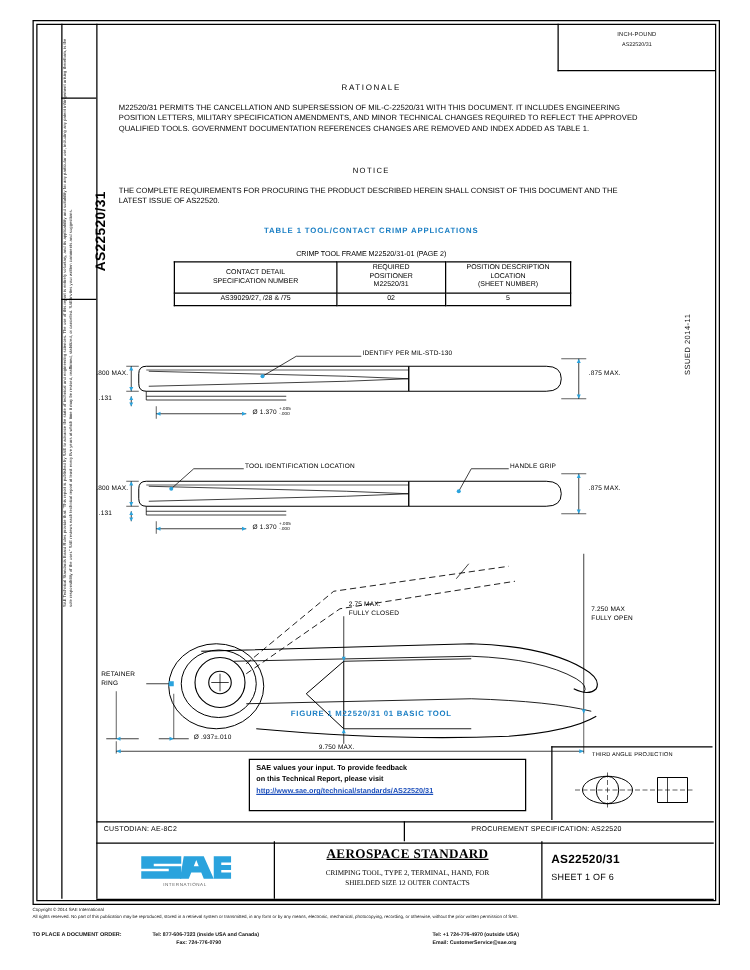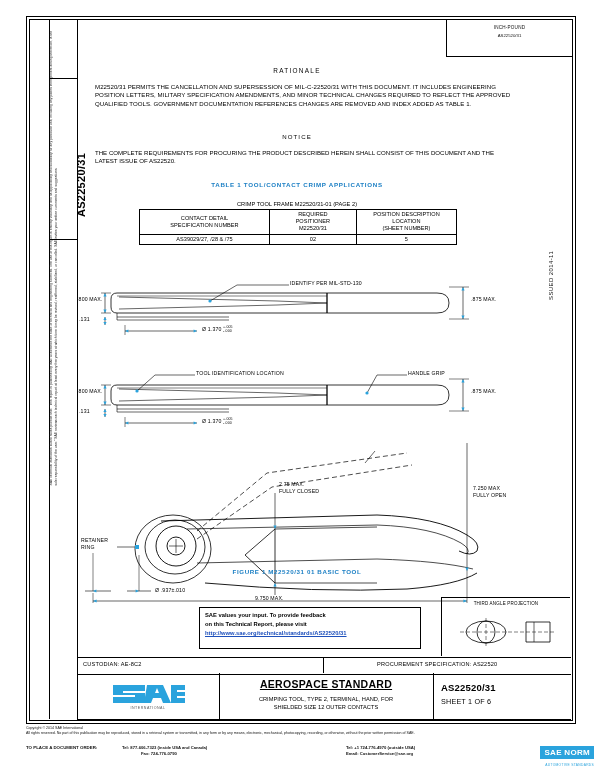--- a/index.html
+++ b/index.html
@@ -65,21 +65,21 @@
 
   
   .tb{position:absolute;left:0;top:638px;width:494px;height:62px;}
   .tb .row1{position:absolute;left:0;top:0;width:494px;height:16px;border-top:1px solid #000;border-bottom:1px solid #000;}
   .tb .cust{position:absolute;left:6px;top:4px;font-size:5.6px;letter-spacing:.2px;}
   .tb .procdiv{position:absolute;left:246px;top:0;width:1px;height:16px;background:#000;}
   .tb .proc{position:absolute;left:300px;top:4px;font-size:5.6px;letter-spacing:.2px;}
 
   .tb .row2{position:absolute;left:0;top:16px;width:494px;height:46px;border-bottom:1px solid #000;}
   .tb .logocell{position:absolute;left:0;top:16px;width:142px;height:46px;border-right:1px solid #000;}
-  .tb .midcell{position:absolute;left:142px;top:16px;width:214px;height:46px;border-right:1px solid #000;}
+  .tb .midcell{position:absolute;left:142px;top:16px;width:214px;height:46px;border-right:1px solid #000;font-family:Liberation Serif, serif;}
   .tb .rightcell{position:absolute;left:356px;top:16px;width:138px;height:46px;}
 
   .as-ttl{position:absolute;left:0;top:5px;width:214px;text-align:center;font-size:10.5px;font-weight:bold;letter-spacing:.3px;
       text-decoration:underline;}
   .as-desc{position:absolute;left:4px;top:22px;width:206px;text-align:center;font-size:5.7px;line-height:8px;}
   .as-num{position:absolute;left:8px;top:9px;font-size:9.5px;font-weight:bold;letter-spacing:.2px;}
   .as-sheet{position:absolute;left:8px;top:24px;font-size:7.2px;letter-spacing:.2px;}
 
   
   .saelogo{position:absolute;left:34px;top:10px;width:74px;height:22px;}
@@ -381,18 +381,14 @@
   <div class="footer">
     <div class="f-copy">Copyright © 2014 SAE International</div>
     <div class="f-rights">All rights reserved. No part of this publication may be reproduced, stored in a retrieval system or transmitted, in any form or by any means, electronic, mechanical, photocopying, recording, or otherwise, without the prior written permission of SAE.</div>
     <div class="f-order">TO PLACE A DOCUMENT ORDER:</div>
     <div class="f-c1">Tel: 877-606-7323 (inside USA and Canada)</div>
     <div class="f-c1b">Fax: 724-776-0790</div>
     <div class="f-c2">Tel: +1 724-776-4970 (outside USA)</div>
     <div class="f-c2b">Email: CustomerService@sae.org</div>
   </div>
 
-  <div class="saenorm">
-    <div class="box">SAE NORM</div>
-    <div class="sub">AUTOMOTIVE STANDARDS</div>
-  </div>
 
 </div>
 
 </body></html>

